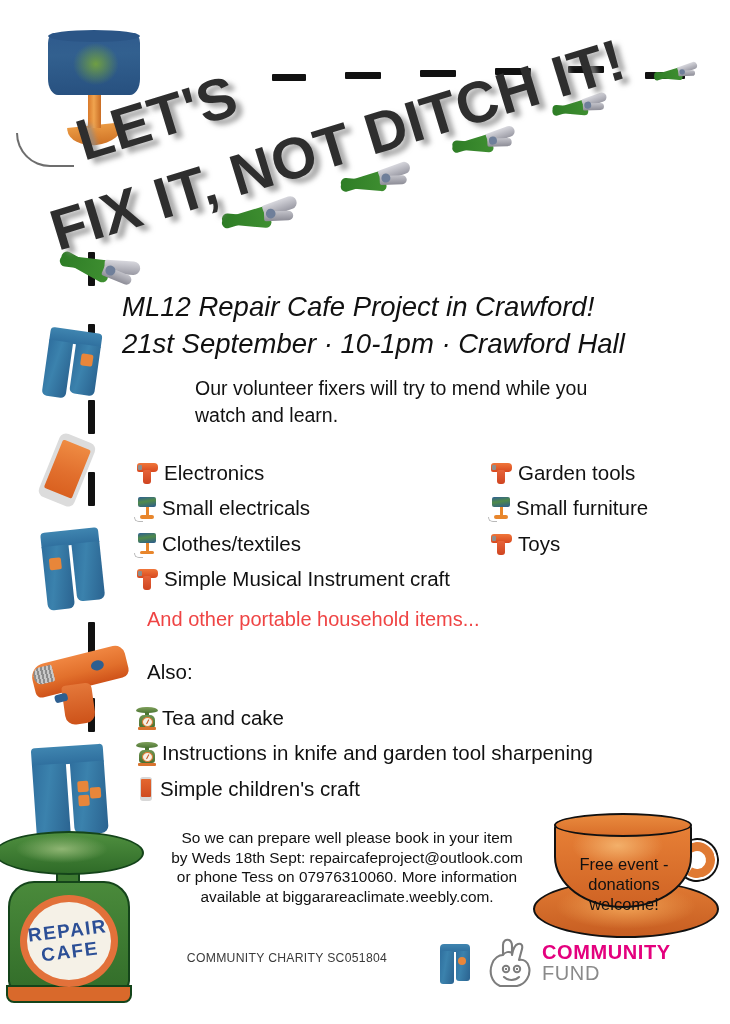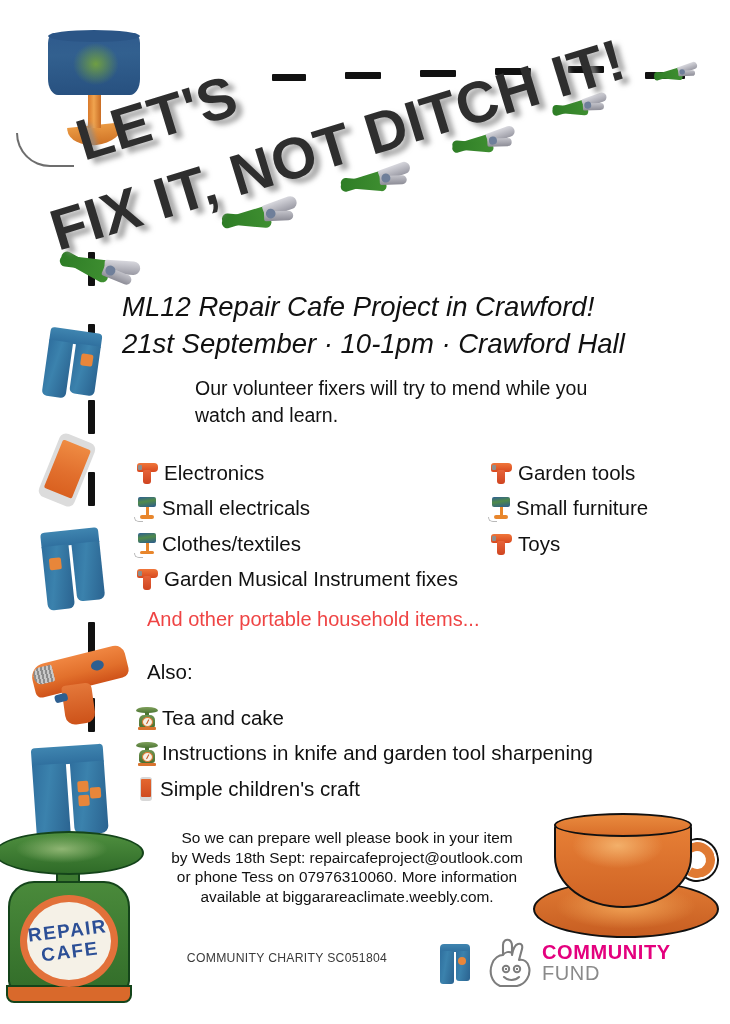--- a/index.html
+++ b/index.html
@@ -604,21 +604,21 @@
             <span class="cord"></span>
           </span>
         <span class="label">Clothes/textiles</span>
       </div>
       <div class="item">
         <span class="ico ico-drill">
             <span class="body"></span>
             <span class="vent"></span>
             <span class="grip"></span>
           </span>
-        <span class="label">Garden Musical Instrument fixes</span>
+        <span class="label">Simple Musical Instrument craft</span>
       </div>
     </div>
 
     <div class="col col-right">
       <div class="item">
         <span class="ico ico-drill">
             <span class="body"></span>
             <span class="vent"></span>
             <span class="grip"></span>
           </span>
@@ -698,20 +698,25 @@
     </div>
     <div class="span"></div>
   </div>
 
   <div id="teacup">
     <div class="saucer"></div>
     <div class="handle-fill"></div>
     <div class="handle"></div>
     <div class="cupbody"></div>
     <div class="cuprim"></div>
+    <div class="cup-text">
+      <div>Free event -</div>
+      <div>donations</div>
+      <div>welcome!</div>
+    </div>
   </div>
 
   <div class="footer-org">
     <div class="org-charity">COMMUNITY CHARITY SC051804</div>
   </div>
 
   <div id="footer-jeans">
     <div class="jeans" style="left:0; top:0; width:30px; height:40px;">
       <div class="waist" style="width:30px; height:8px;"></div>
       <div class="leg" style="left:0px; top:7px; width:14px; height:33px; border-radius:0 0 3px 3px;"></div>

